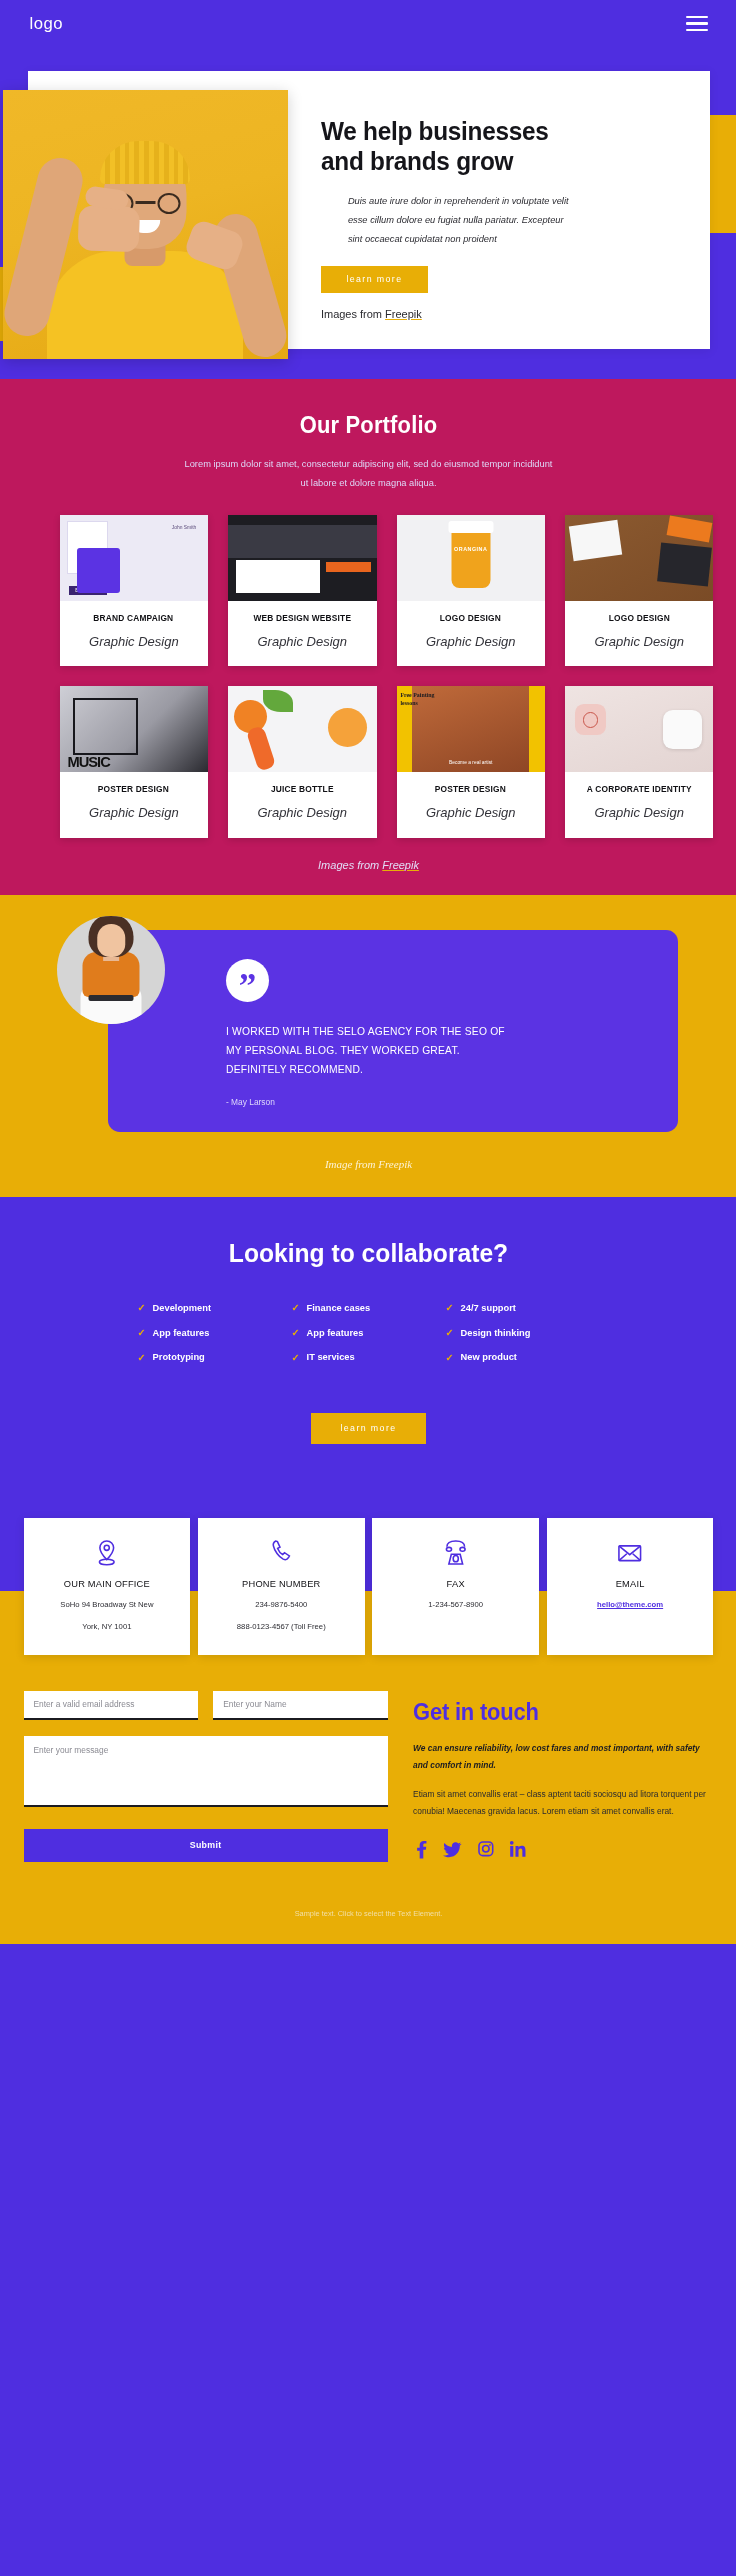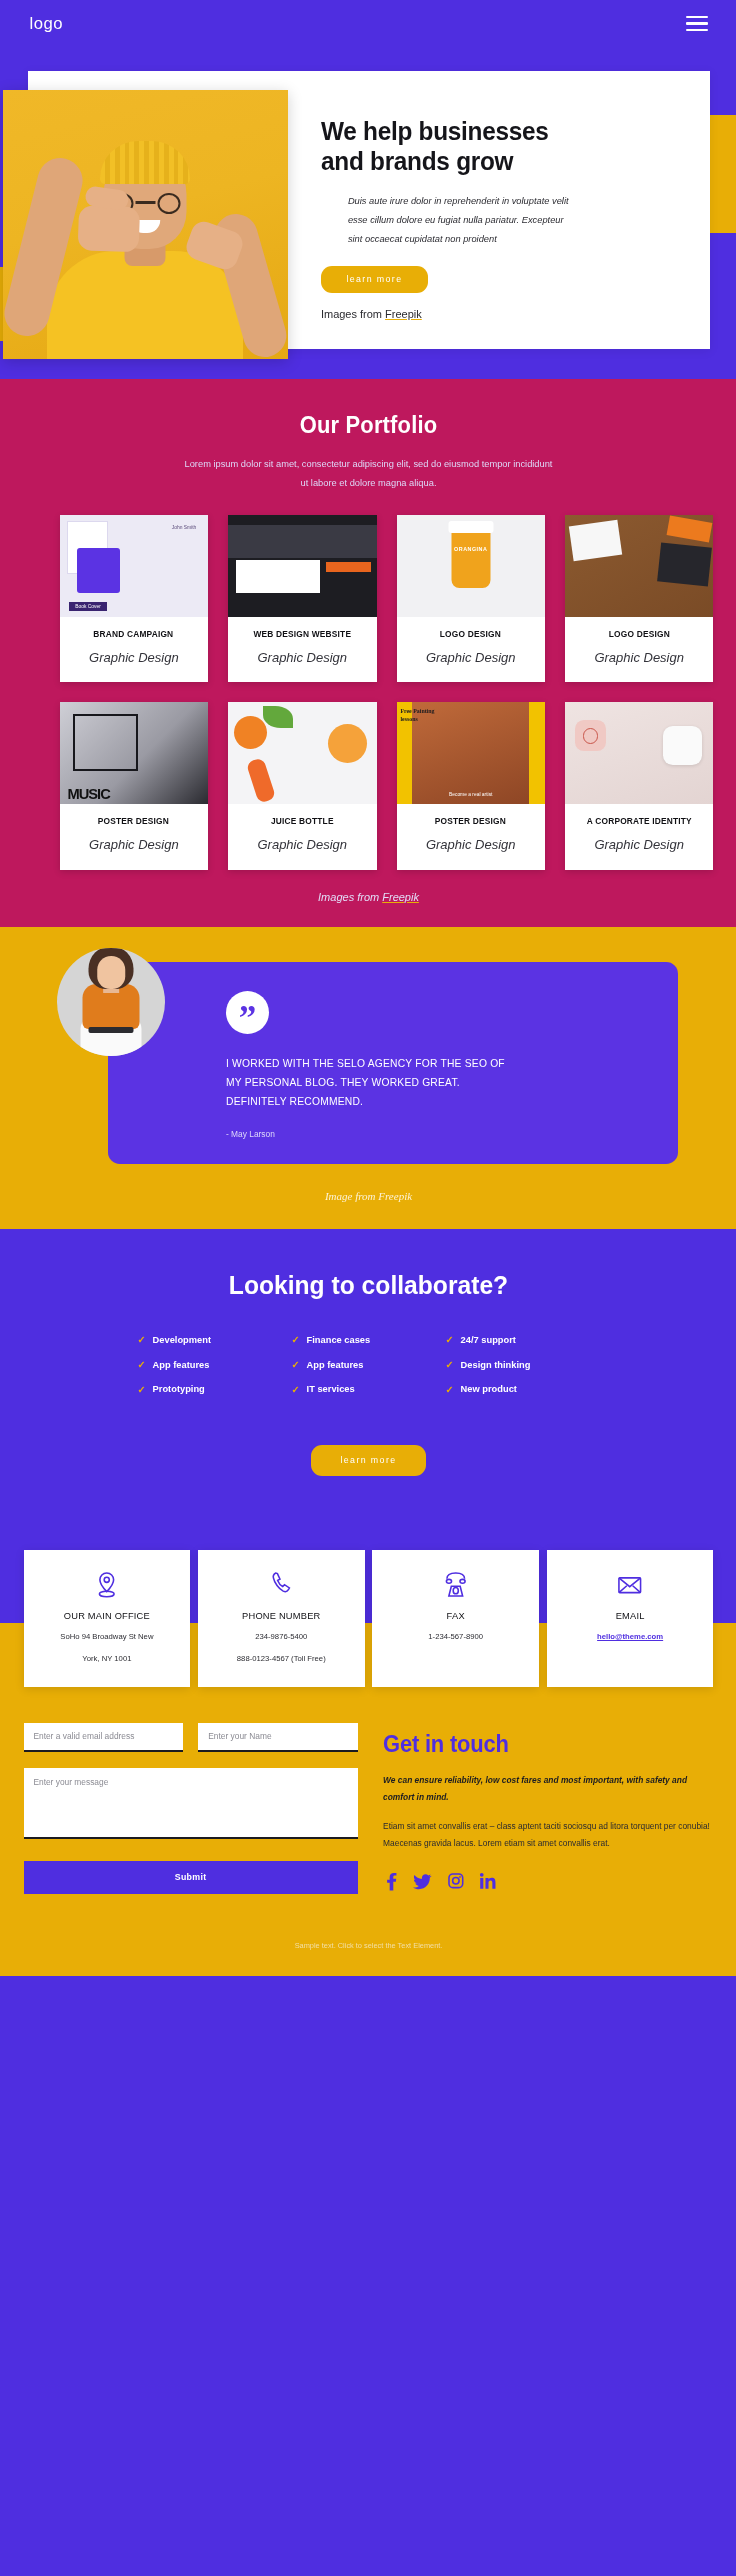--- a/index.html
+++ b/index.html
@@ -137,21 +137,21 @@
     color: #2d2d33;
     max-width: 231px;
     margin-left: 27px;
   }
   .btn-yellow {
     margin-top: 16.7px;
     display: inline-block;
     background: #e8ae06;
     color: #ffffff;
     border: none;
-    border-radius: 11px;
+    border-radius: 0;
     padding: 8.8px 25.5px;
     font-size: 8.8px;
     letter-spacing: 1.4px;
     cursor: pointer;
     font-family: inherit;
   }
   .credit {
     margin-top: 14.7px;
     font-size: 11px;
     color: #2a2a2f;
@@ -179,21 +179,21 @@
     line-height: 2.1;
   }
   .grid {
     margin: 21.6px 23.6px 0;
     display: grid;
     grid-template-columns: repeat(4, 1fr);
     gap: 20px;
     padding-left: 36px;
   }
   .card { background:#fff; box-shadow: 0 2px 6.9px rgba(0,0,0,0.16); }
-  .card-img { height: 102px; width: 100%; position: relative; overflow: hidden; }
+  .card-img { height: 86px; width: 100%; position: relative; overflow: hidden; }
   .card-body { padding: 11.8px 5.9px 17.7px; text-align: center; }
   .card-title {
     font-family: "Liberation Sans Narrow", "Liberation Sans", sans-serif;
     font-size: 8.8px; font-weight: 700; color: #101014;
     letter-spacing: 0.2px; transform: scaleX(0.95);
   }
   .card-cat { margin-top: 10.8px; font-size: 13px; font-style: italic; color: #33333a; }
 
   
   .t1 { background:#eceaf5; }
@@ -318,21 +318,21 @@
   .cc-title {
     margin-top: 11.8px;
     font-family:"Liberation Sans Narrow","Liberation Sans",sans-serif;
     font-size: 9.3px; font-weight: 400; color:#101014; letter-spacing:0.2px;
   }
   .cc-line { margin-top: 8.8px; font-size: 7.7px; color: #2d2d33; line-height: 1.75; }
   .cc-link { color: #4f2ee0; text-decoration: underline; font-size: 7.7px; font-weight: 700; }
 
   
   .touch { background: #e8ae06; padding: 5.9px 23.6px 29.5px; display: flex; gap: 25.5px; }
-  .form-col { width: 334px; }
+  .form-col { width: 364px; }
   .row2 { display: flex; gap: 15.7px; }
   .inp {
     background: #fff; border: none; border-bottom: 2px solid #1b1b20;
     padding: 8.8px 9.8px; font-size: 8.4px; color: #2a2a30;
     font-family: inherit; width: 100%;
   }
   .inp::placeholder { color: #8b8b93; }
   .ta { margin-top: 15.7px; height: 71px; resize: none; }
   .submit {
     margin-top: 17.7px; width: 100%;

